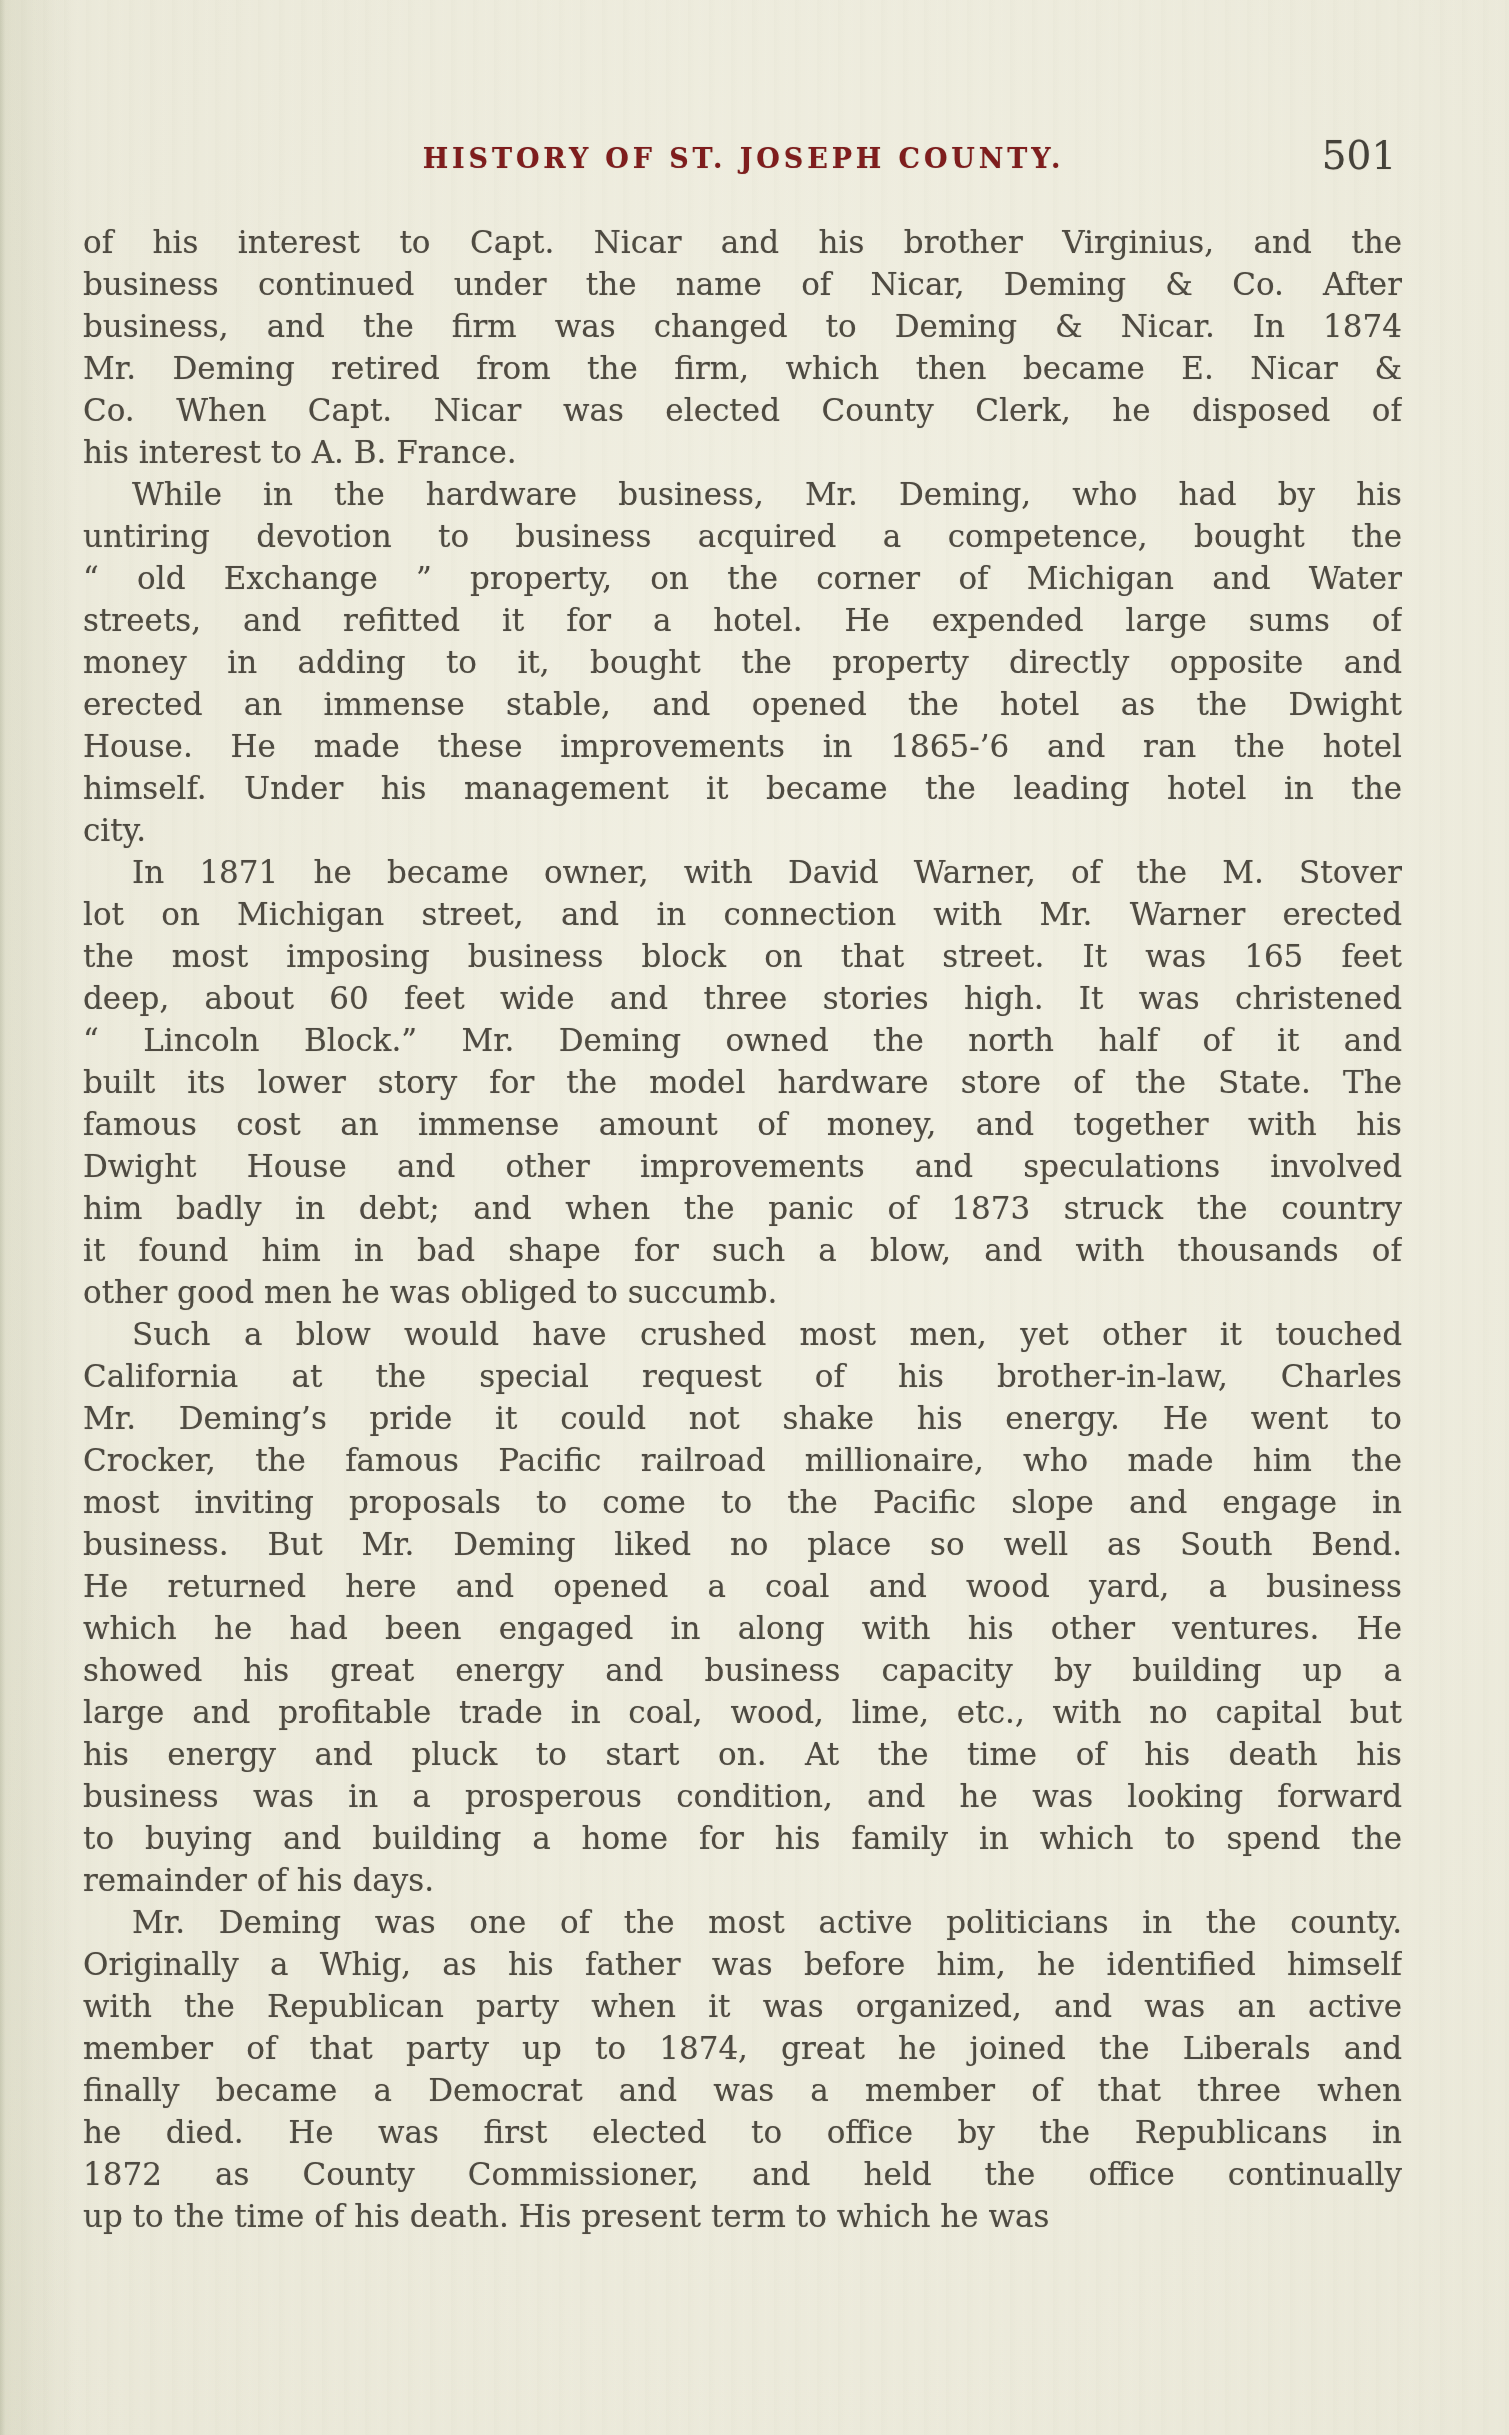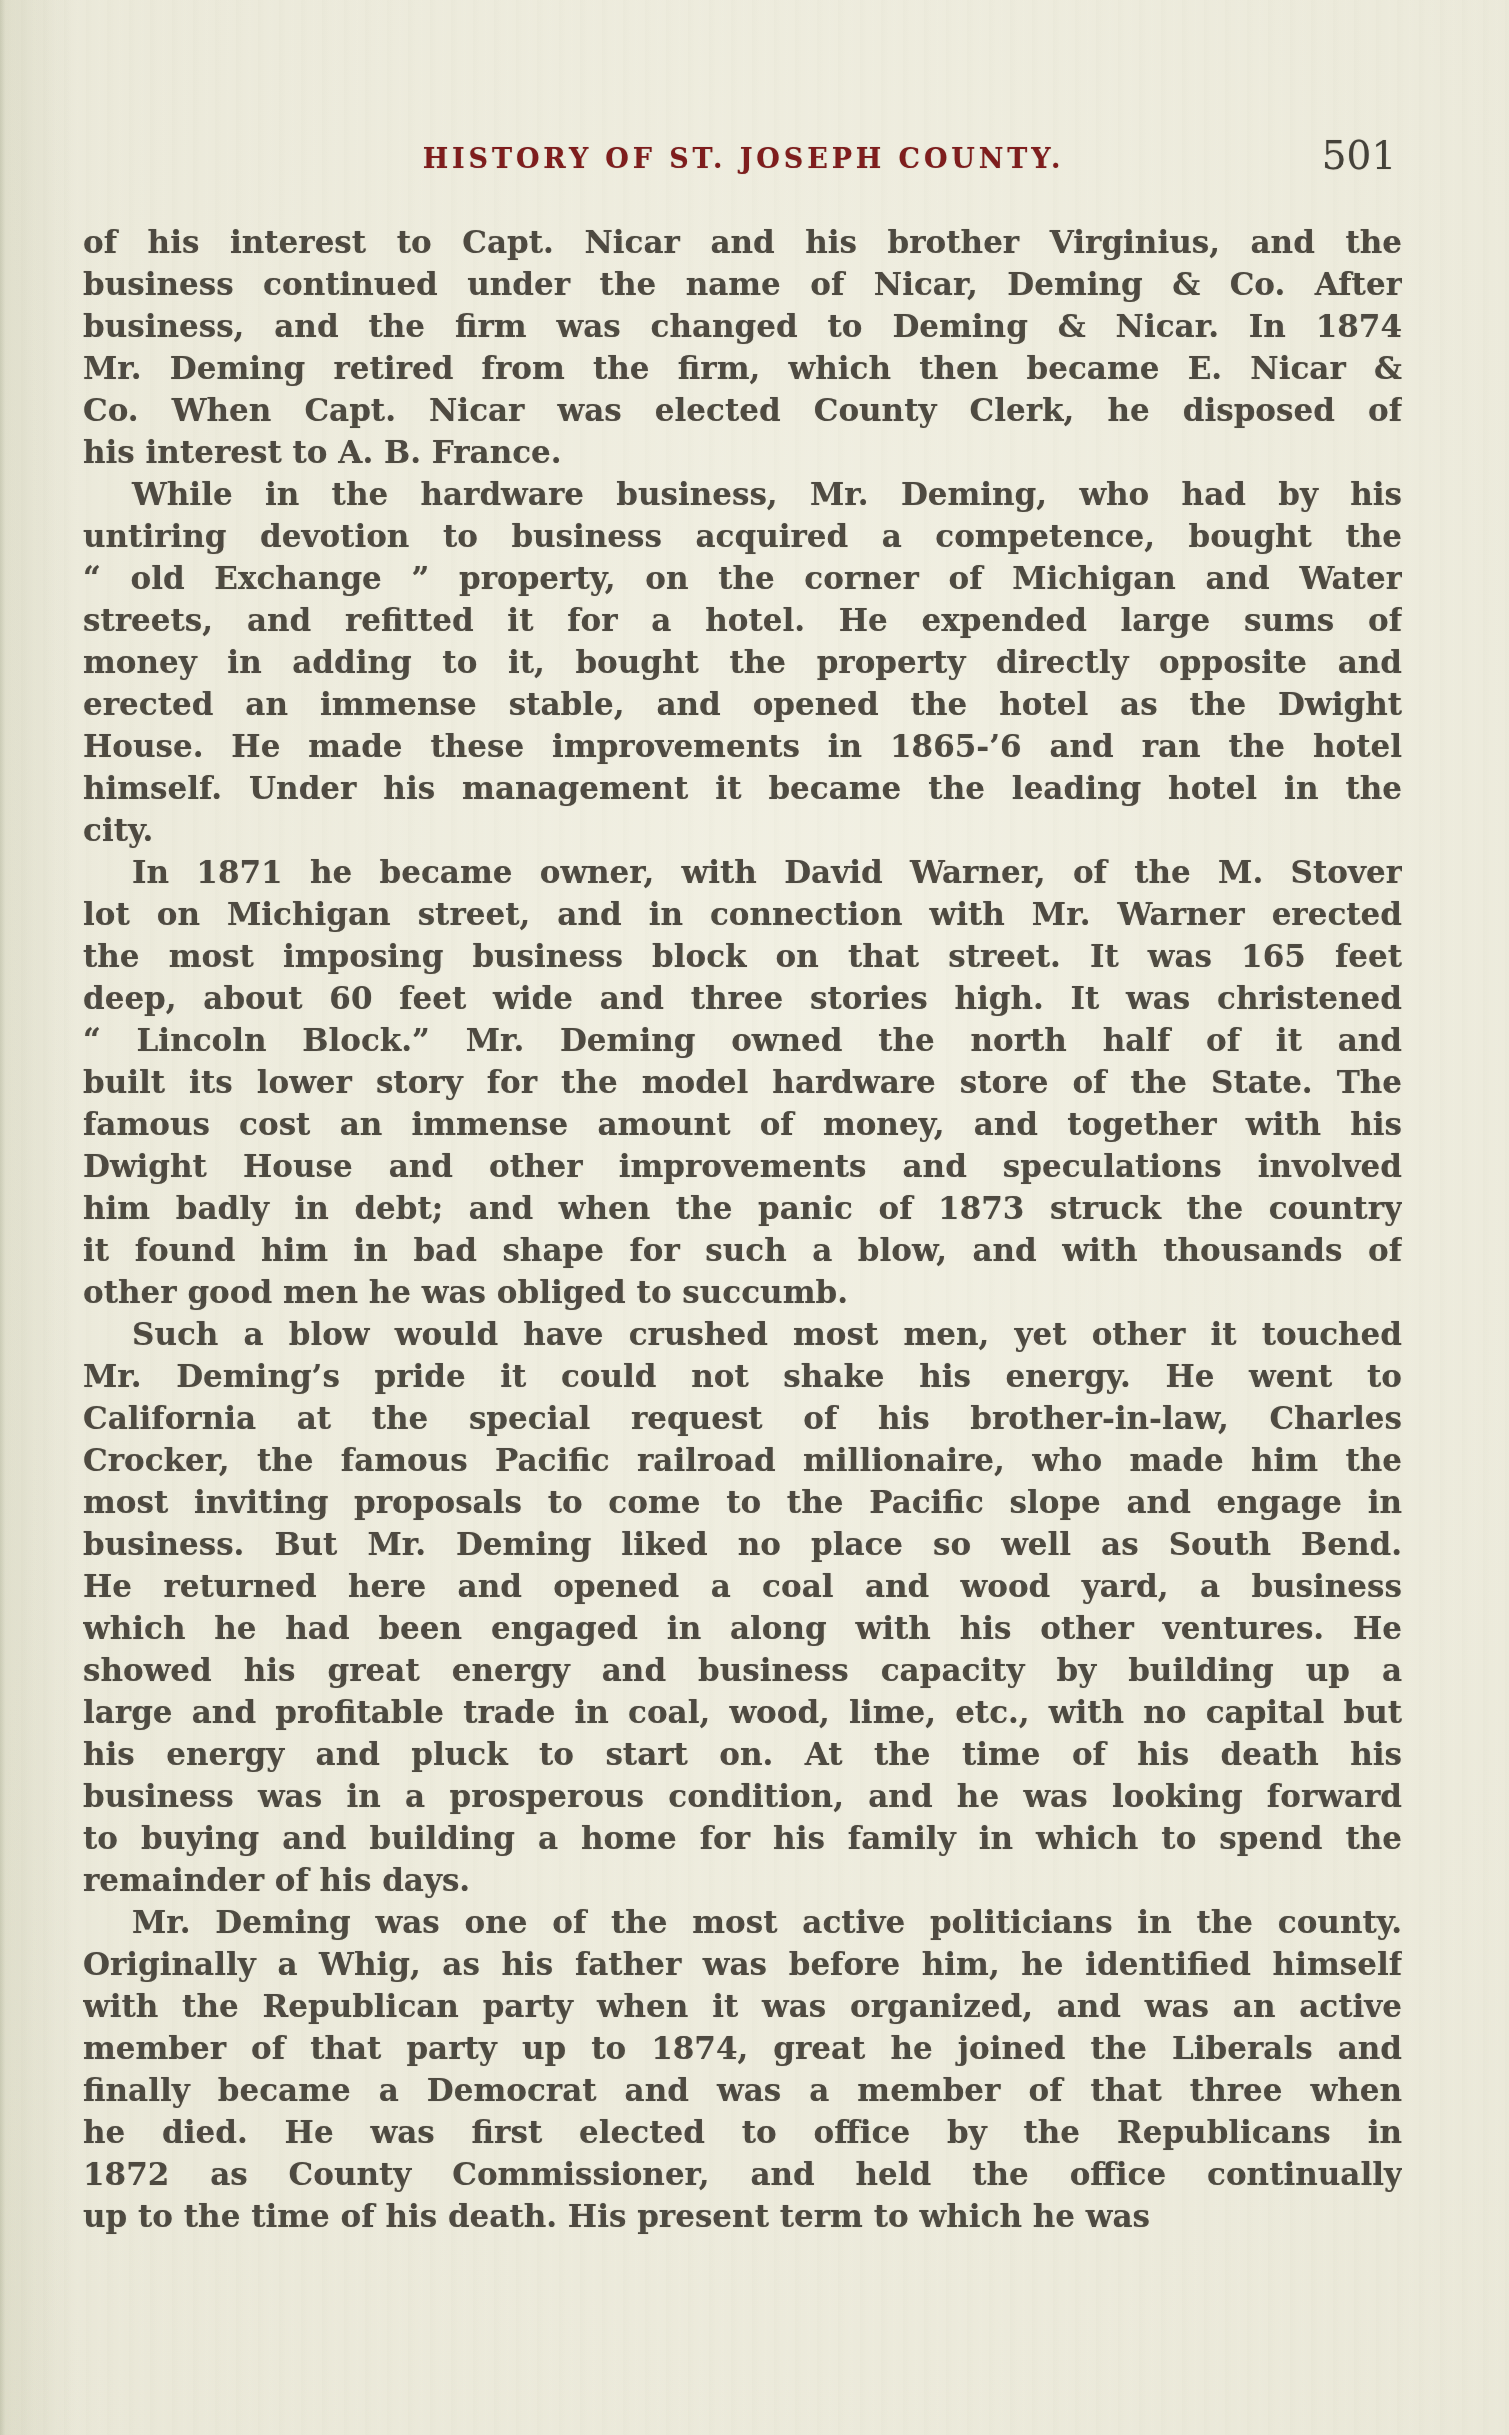--- a/index.html
+++ b/index.html
@@ -62,21 +62,21 @@
   }
   .text-block {
     position: absolute;
     left: 83px;
     top: 221px;
     width: 1319px;
     font-size: 31px;
     line-height: 42px;
     text-shadow: 0 0 1px rgba(86,80,70,0.4);
   }
-  .para { margin: 0; font-weight: bold; }
+  .para { margin: 0; }
   .line {
     text-align: justify;
     text-align-last: justify;
     white-space: normal;
     height: 42px;
     overflow: hidden;
   }
   .line.last {
     text-align-last: left;
   }
@@ -124,22 +124,22 @@
         <div class="line">“ Lincoln Block.” Mr. Deming owned the north half of it and</div>
         <div class="line">built its lower story for the model hardware store of the State. The</div>
         <div class="line">famous cost an immense amount of money, and together with his</div>
         <div class="line">Dwight House and other improvements and speculations involved</div>
         <div class="line">him badly in debt; and when the panic of 1873 struck the country</div>
         <div class="line">it found him in bad shape for such a blow, and with thousands of</div>
         <div class="line last">other good men he was obliged to succumb.</div>
       </div>
       <div class="para indent">
         <div class="line">Such a blow would have crushed most men, yet other it touched</div>
+        <div class="line">California at the special request of his brother-in-law, Charles</div>
         <div class="line">Mr. Deming’s pride it could not shake his energy. He went to</div>
-        <div class="line">California at the special request of his brother-in-law, Charles</div>
         <div class="line">Crocker, the famous Pacific railroad millionaire, who made him the</div>
         <div class="line">most inviting proposals to come to the Pacific slope and engage in</div>
         <div class="line">business. But Mr. Deming liked no place so well as South Bend.</div>
         <div class="line">He returned here and opened a coal and wood yard, a business</div>
         <div class="line">which he had been engaged in along with his other ventures. He</div>
         <div class="line">showed his great energy and business capacity by building up a</div>
         <div class="line">large and profitable trade in coal, wood, lime, etc., with no capital but</div>
         <div class="line">his energy and pluck to start on. At the time of his death his</div>
         <div class="line">business was in a prosperous condition, and he was looking forward</div>
         <div class="line">to buying and building a home for his family in which to spend the</div>

